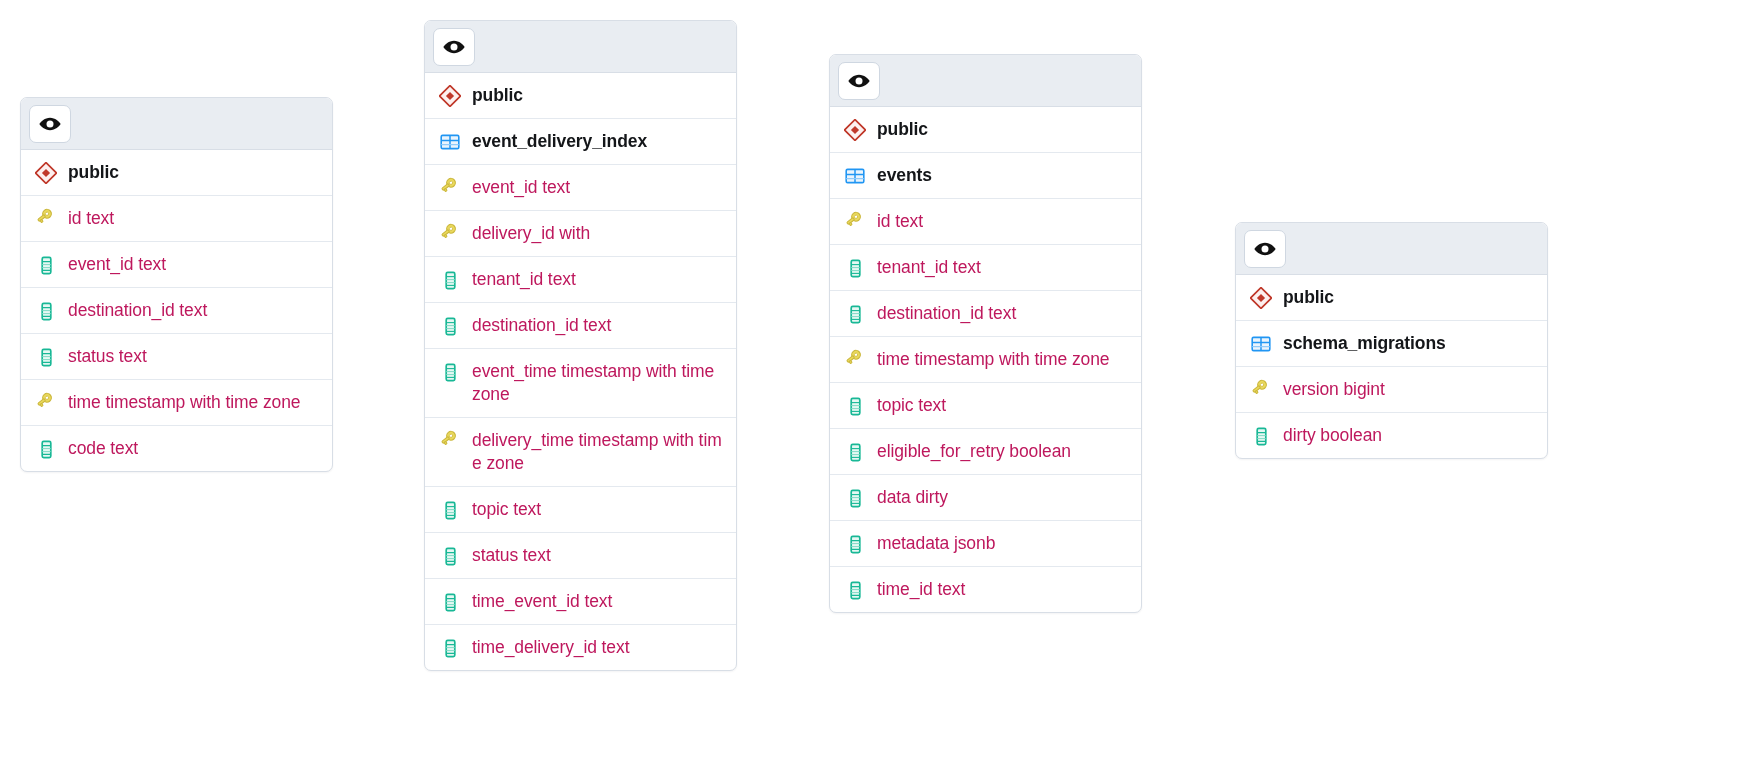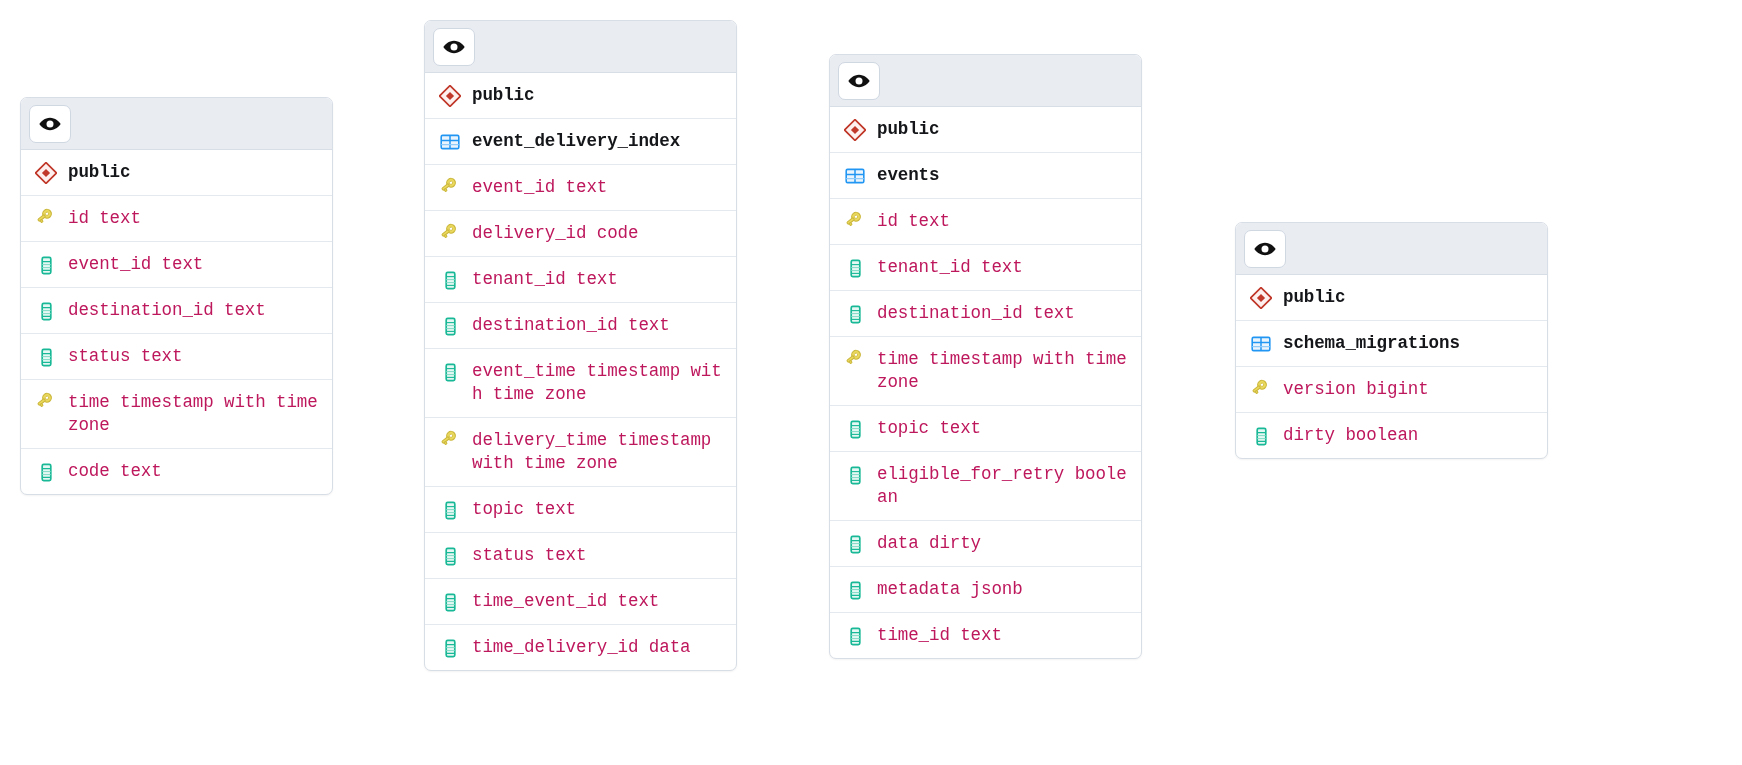--- a/index.html
+++ b/index.html
@@ -23,21 +23,20 @@
 
   
   .tbl {
     position: absolute;
     box-sizing: border-box;
     background: #ffffff;
     border: 1px solid #d8dee6;
     border-radius: 7px;
     box-shadow: 0 1px 2px rgba(16,24,40,0.05);
     overflow: hidden;
-    font-family: Liberation Mono, monospace;
   }
 
   .tbl-head {
     box-sizing: border-box;
     height: 52px;
     background: #e9edf2;
     border-bottom: 1px solid #d8dee6;
     display: flex;
     align-items: center;
     padding: 0 8px;
@@ -248,21 +247,21 @@
           <span class="ico">
             <svg width="23" height="23" viewBox="0 0 23 23">
               <g transform="rotate(-38 12 9)">
                 <circle cx="14.6" cy="6.6" r="4.5" fill="#ead95c" stroke="#cbb73c" stroke-width="1.3"></circle>
                 <circle cx="14.6" cy="6.6" r="1.7" fill="#ffffff" stroke="#cbb73c" stroke-width="0.8"></circle>
                 <rect x="3.2" y="5.3" width="8.4" height="2.7" rx="1.1" fill="#ead95c" stroke="#cbb73c" stroke-width="1.1"></rect>
                 <rect x="4.4" y="7.6" width="2.1" height="2.9" rx="0.8" fill="#ead95c" stroke="#cbb73c" stroke-width="1"></rect>
               </g>
             </svg>
           </span>
-          <div class="lbl">delivery_id code</div>
+          <div class="lbl">delivery_id with</div>
         </div>
         <div class="row column">
           <span class="ico">
             <svg width="21" height="21" viewBox="0 0 21 21">
               <rect x="6.2" y="2.4" width="8.6" height="16.2" rx="1.5" fill="#e6f8f3" stroke="#19b896" stroke-width="1.7"></rect>
               <line x1="6.2" y1="6.6" x2="14.8" y2="6.6" stroke="#19b896" stroke-width="1.1"></line>
               <line x1="6.2" y1="9.6" x2="14.8" y2="9.6" stroke="#7fd9c4" stroke-width="1"></line>
               <line x1="6.2" y1="12.6" x2="14.8" y2="12.6" stroke="#7fd9c4" stroke-width="1"></line>
               <line x1="6.2" y1="15.4" x2="14.8" y2="15.4" stroke="#19b896" stroke-width="1.1"></line>
             </svg>
@@ -345,21 +344,21 @@
         <div class="row column">
           <span class="ico">
             <svg width="21" height="21" viewBox="0 0 21 21">
               <rect x="6.2" y="2.4" width="8.6" height="16.2" rx="1.5" fill="#e6f8f3" stroke="#19b896" stroke-width="1.7"></rect>
               <line x1="6.2" y1="6.6" x2="14.8" y2="6.6" stroke="#19b896" stroke-width="1.1"></line>
               <line x1="6.2" y1="9.6" x2="14.8" y2="9.6" stroke="#7fd9c4" stroke-width="1"></line>
               <line x1="6.2" y1="12.6" x2="14.8" y2="12.6" stroke="#7fd9c4" stroke-width="1"></line>
               <line x1="6.2" y1="15.4" x2="14.8" y2="15.4" stroke="#19b896" stroke-width="1.1"></line>
             </svg>
           </span>
-          <div class="lbl">time_delivery_id data</div>
+          <div class="lbl">time_delivery_id text</div>
         </div>
       </div>
     </div>
     <div class="tbl" style="left: 829px; top: 54px; width: 313px;">
       <div class="tbl-head">
         <div class="eye-btn">
           <span class="ico">
             <svg width="24" height="24" viewBox="0 0 24 24">
               <path d="M12 5.8C6.8 5.8 2.8 9.6 1.4 12c1.4 2.4 5.4 6.2 10.6 6.2S21.2 14.4 22.6 12C21.2 9.6 17.2 5.8 12 5.8z" fill="#111111"></path>
               <circle cx="12" cy="12" r="3.5" fill="#ffffff"></circle>

